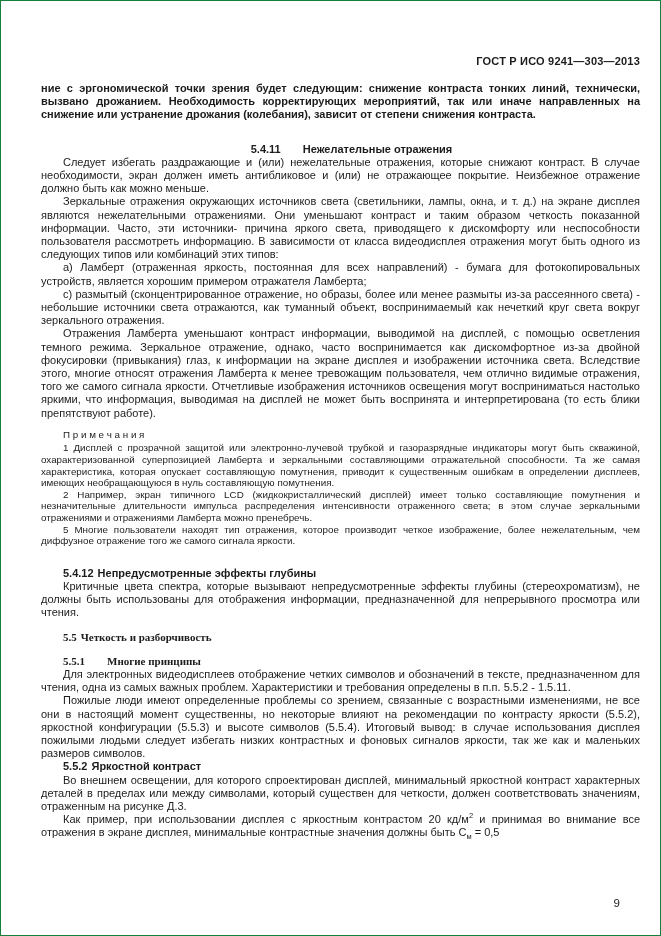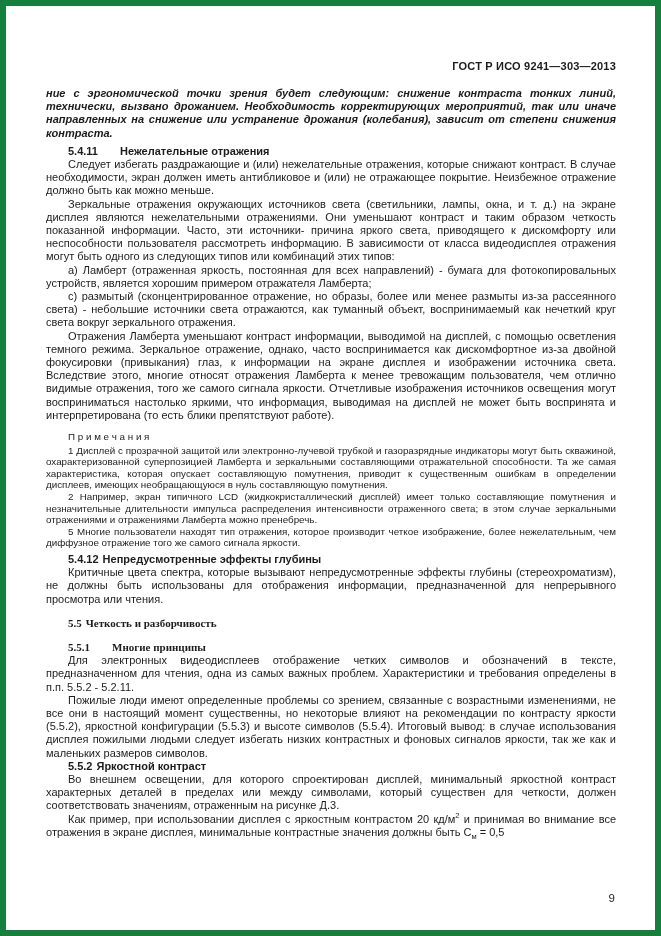--- a/index.html
+++ b/index.html
@@ -6,56 +6,55 @@
   html, body { background: #ffffff; }
   body {
     width: 661px; height: 936px;
     font-family: "Liberation Sans", sans-serif;
     color: #1c1c1c;
     position: relative;
   }
   .page {
     position: absolute; inset: 0;
     background: #ffffff;
-    border: 6px solid #15803d;
-    padding: 54px 39px 0 40px;
+    border: 1px solid #15803d;
+    padding: 54px 20px 0 40px;
     overflow: hidden;
   }
   .doc-header {
     text-align: right;
     font-weight: bold;
     font-size: 11px;
     margin-bottom: 15px;
     letter-spacing: 0.2px;
   }
   p.body-text {
     font-size: 11px;
     line-height: 13.2px;
     text-align: justify;
     text-indent: 22px;
   }
   p.continuation {
     font-weight: bold;
-    font-style: italic;
     text-indent: 0;
-    margin-bottom: 5px;
+    margin-bottom: 21px;
   }
   p.heading {
     font-size: 11px;
     line-height: 13.2px;
     font-weight: bold;
     text-indent: 22px;
   }
   .hgap-wide { margin-right: 22px; }
   .hgap { margin-right: 4px; text-align: center; }
   .mt-blank { margin-top: 11px; font-family: Liberation Serif, serif; }
-  .mt-small { margin-top: 2px; }
+  .mt-small { margin-top: 2px; text-align: center; }
   .notes {
     margin-top: 9px;
-    margin-bottom: 4px;
+    margin-bottom: 20px;
   }
   .notes p {
     font-size: 9.8px;
     line-height: 11.6px;
     text-align: justify;
     text-indent: 22px;
   }
   .notes .notes-label { margin-bottom: 2px; }
   sup { font-size: 7.5px; vertical-align: super; line-height: 0; }
   sub { font-size: 7.5px; vertical-align: sub; line-height: 0; }
@@ -91,21 +90,21 @@
     <p>2 Например, экран типичного LCD (жидкокристаллический дисплей) имеет только составляющие помутнения и незначительные длительности импульса распределения интенсивности отраженного света; в этом случае зеркальными отражениями и отражениями Ламберта можно пренебречь.</p>
     <p>5 Многие пользователи находят тип отражения, которое производит четкое изображение, более нежелательным, чем диффузное отражение того же самого сигнала яркости.</p>
   </div>
 
   <p class="heading"><span class="hgap">5.4.12</span><span>Непредусмотренные эффекты глубины</span></p>
   <p class="body-text">Критичные цвета спектра, которые вызывают непредусмотренные эффекты глубины (стереохроматизм), не должны быть использованы для отображения информации, предназначенной для непрерывного просмотра или чтения.</p>
 
   <p class="heading mt-blank"><span class="hgap">5.5</span><span>Четкость и разборчивость</span></p>
 
   <p class="heading mt-blank"><span class="hgap-wide">5.5.1</span><span>Многие принципы</span></p>
-  <p class="body-text">Для электронных видеодисплеев отображение четких символов и обозначений в тексте, предназначенном для чтения, одна из самых важных проблем. Характеристики и требования определены в п.п. 5.5.2 - 5.2.11.</p>
+  <p class="body-text">Для электронных видеодисплеев отображение четких символов и обозначений в тексте, предназначенном для чтения, одна из самых важных проблем. Характеристики и требования определены в п.п. 5.5.2 - 1.5.11.</p>
   <p class="body-text">Пожилые люди имеют определенные проблемы со зрением, связанные с возрастными изменениями, не все они в настоящий момент существенны, но некоторые влияют на рекомендации по контрасту яркости (5.5.2), яркостной конфигурации (5.5.3) и высоте символов (5.5.4). Итоговый вывод: в случае использования дисплея пожилыми людьми следует избегать низких контрастных и фоновых сигналов яркости, так же как и маленьких размеров символов.</p>
 
   <p class="heading"><span class="hgap">5.5.2</span><span>Яркостной контраст</span></p>
   <p class="body-text">Во внешнем освещении, для которого спроектирован дисплей, минимальный яркостной контраст характерных деталей в пределах или между символами, который существен для четкости, должен соответствовать значениям, отраженным на рисунке Д.3.</p>
 
   <p class="body-text"><span>Как пример, при использовании дисплея с яркостным контрастом 20 кд/м</span><sup>2</sup><span> и принимая во внимание все отражения в экране дисплея, минимальные контрастные значения должны быть C</span><sub>м</sub><span> = 0,5</span></p>
 
   <div class="page-number">9</div>
 
 </div>

